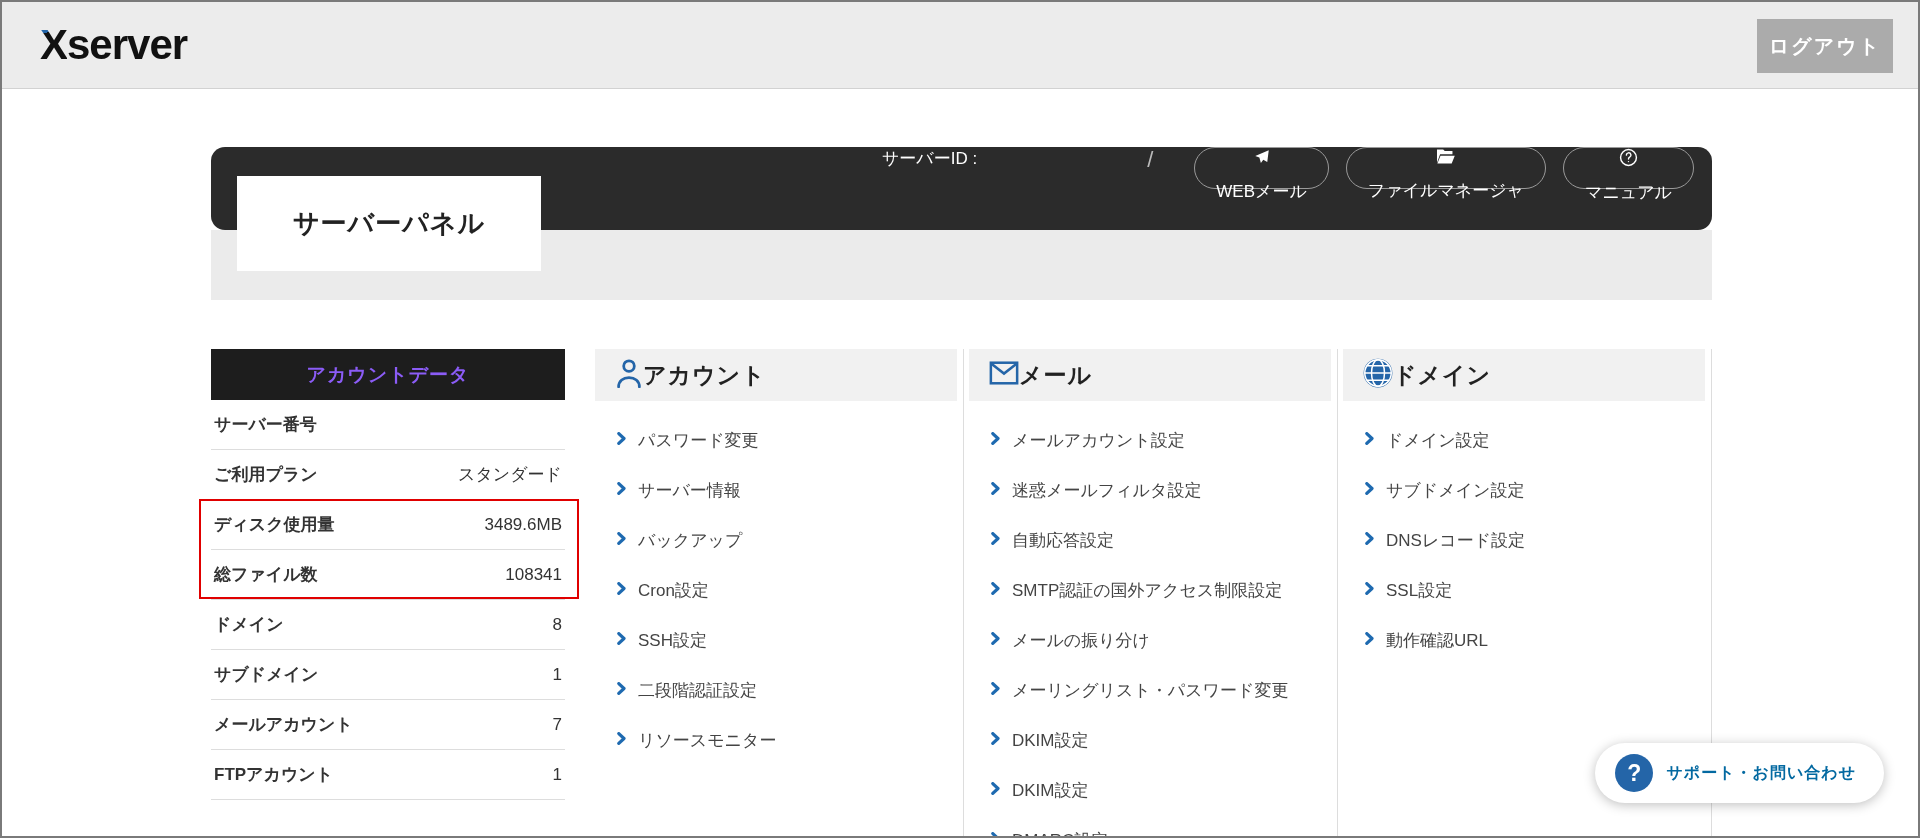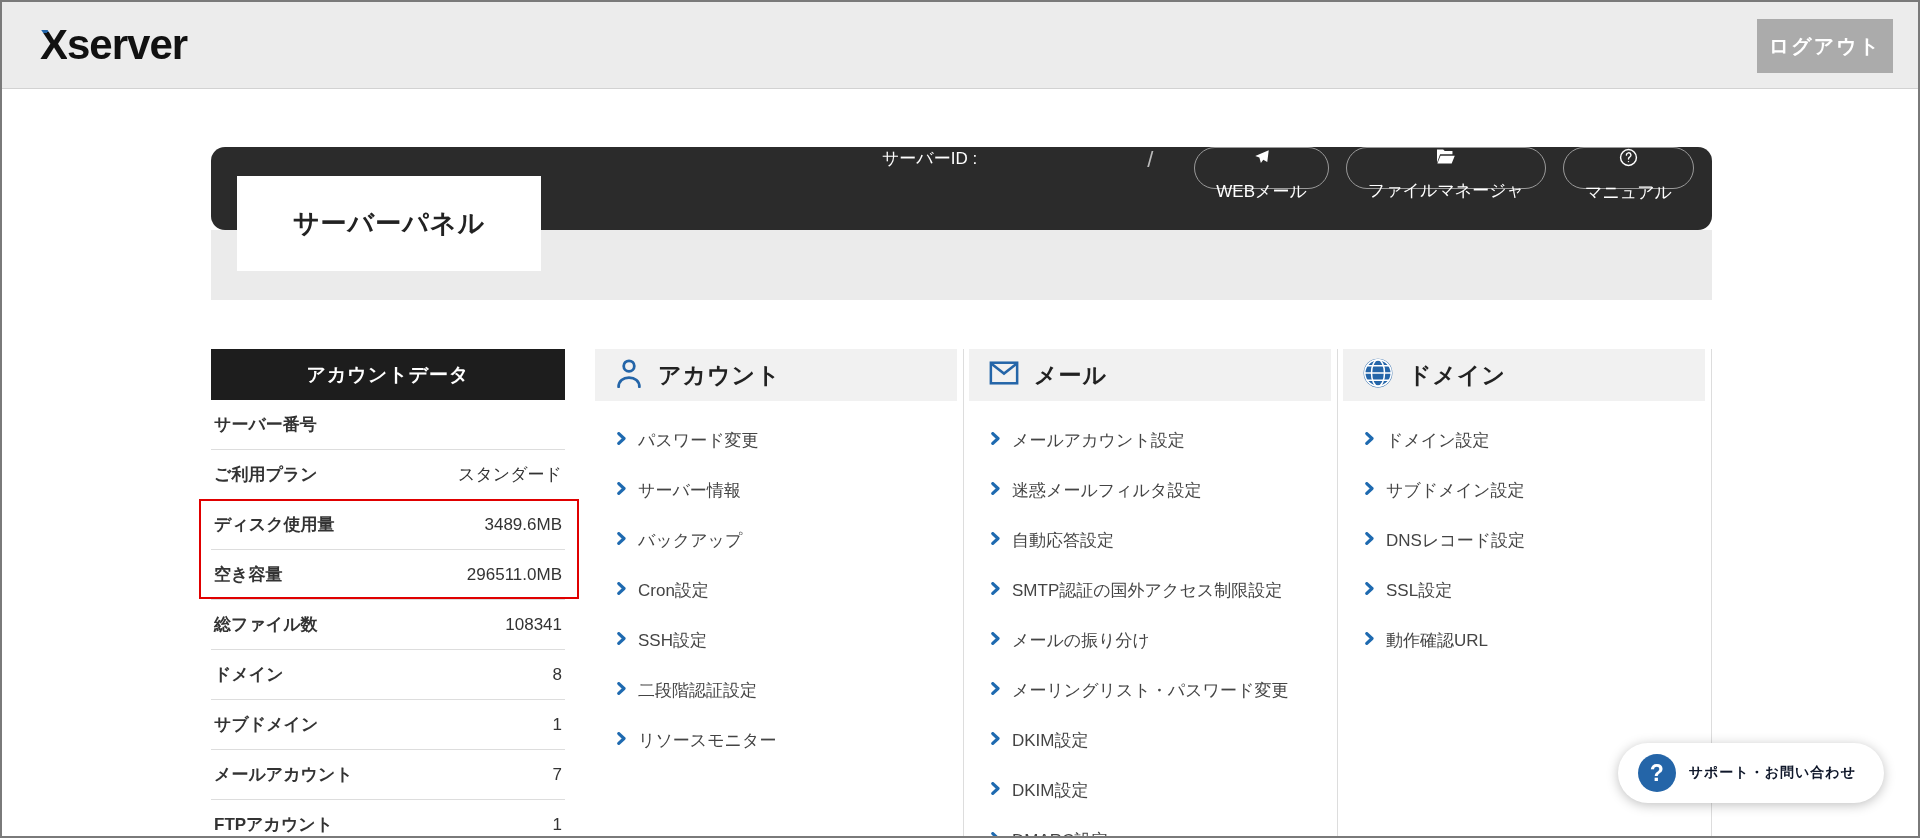--- a/index.html
+++ b/index.html
@@ -45,62 +45,62 @@
   .nav-pill {
     height:42px; border:1px solid #9a9a9a; border-radius:21px; background:transparent;
     color:#fff; font-size:17px; display:flex; align-items:center; gap:9px;
     padding:0 21px; margin-left:17px; cursor:pointer; font-family:inherit;flex-direction:column;
   }
   .nav-pill svg { flex:0 0 auto; }
 
   
   .sidebar { position:absolute; left:209px; top:347px; width:354px; }
   .sidebar-header {
-    height:51px; background:var(--sidebar-header-bg); color:#ffffff;
+    height:51px; background:var(--sidebar-header-bg); color:#8b5cf6;
     display:flex; align-items:center; justify-content:center;
     font-size:19px; font-weight:bold; letter-spacing:1px;
   }
   .acct-row {
     height:50px; display:flex; align-items:center; justify-content:space-between;
     border-bottom:1px solid #ddd; padding:0 3px;
   }
   .acct-label { font-size:17px; font-weight:bold; color:#333; }
   .acct-value { font-size:17px; color:#333; text-align:right; }
   .red-box {
     position:absolute; left:197px; top:497px; width:380px; height:100px;
     border:2px solid var(--highlight-red); z-index:3; pointer-events:none;
   }
 
   
   .menu { position:absolute; left:593px; top:347px; width:1117px; height:491px; display:flex; gap:5px; }
   .menu-col { width:369px; height:491px; border-right:1px solid #ddd; overflow:hidden; }
   .col-header {
     height:52px; background:var(--column-header-bg); display:flex; align-items:center;
-    padding-left:20px; gap:15px; margin-right:6px;
+    padding-left:20px; margin-right:6px;
   }
   .col-title { font-size:23px; font-weight:bold; color:#222; letter-spacing:1px; }
   .menu-items { list-style:none; padding-top:14px; }
   .menu-item {
     height:50px; display:flex; align-items:center; gap:12px; padding-left:22px;
     font-size:17px; color:#444; cursor:pointer; white-space:nowrap;
   }
 
   
   .support-btn {
     position:absolute; right:34px; bottom:33px; height:60px; background:#fff;
     border:none; border-radius:30px; box-shadow:0 2px 12px rgba(0,0,0,0.25);
     display:flex; align-items:center; gap:13px; padding:0 28px 0 20px;
     cursor:pointer; z-index:5; font-family:inherit;
   }
   .support-q {
     width:38px; height:38px; border-radius:50%; background:var(--accent-blue);
     color:#fff; font-size:23px; font-weight:bold;
     display:flex; align-items:center; justify-content:center;
   }
-  .support-label { font-size:14px; font-weight:bold; color:#0f172a; letter-spacing:1px; }
+  .support-label { font-size:16px; font-weight:bold; color:#0369a1; letter-spacing:1px; }
 </style>
 </head>
 <body>
 
 <div class="page">
 
   <header class="top-header">
     <div class="logo">
       <span class="logo-x">X</span>
         <span>server</span>
@@ -154,24 +154,20 @@
       </div>
       <div class="acct-row">
         <span class="acct-label">ご利用プラン</span>
         <span class="acct-value">スタンダード</span>
       </div>
       <div class="acct-row">
         <span class="acct-label">ディスク使用量</span>
         <span class="acct-value">3489.6MB</span>
       </div>
       <div class="acct-row">
-        <span class="acct-label">空き容量</span>
-        <span class="acct-value">296511.0MB</span>
-      </div>
-      <div class="acct-row">
         <span class="acct-label">総ファイル数</span>
         <span class="acct-value">108341</span>
       </div>
       <div class="acct-row">
         <span class="acct-label">ドメイン</span>
         <span class="acct-value">8</span>
       </div>
       <div class="acct-row">
         <span class="acct-label">サブドメイン</span>
         <span class="acct-value">1</span>

